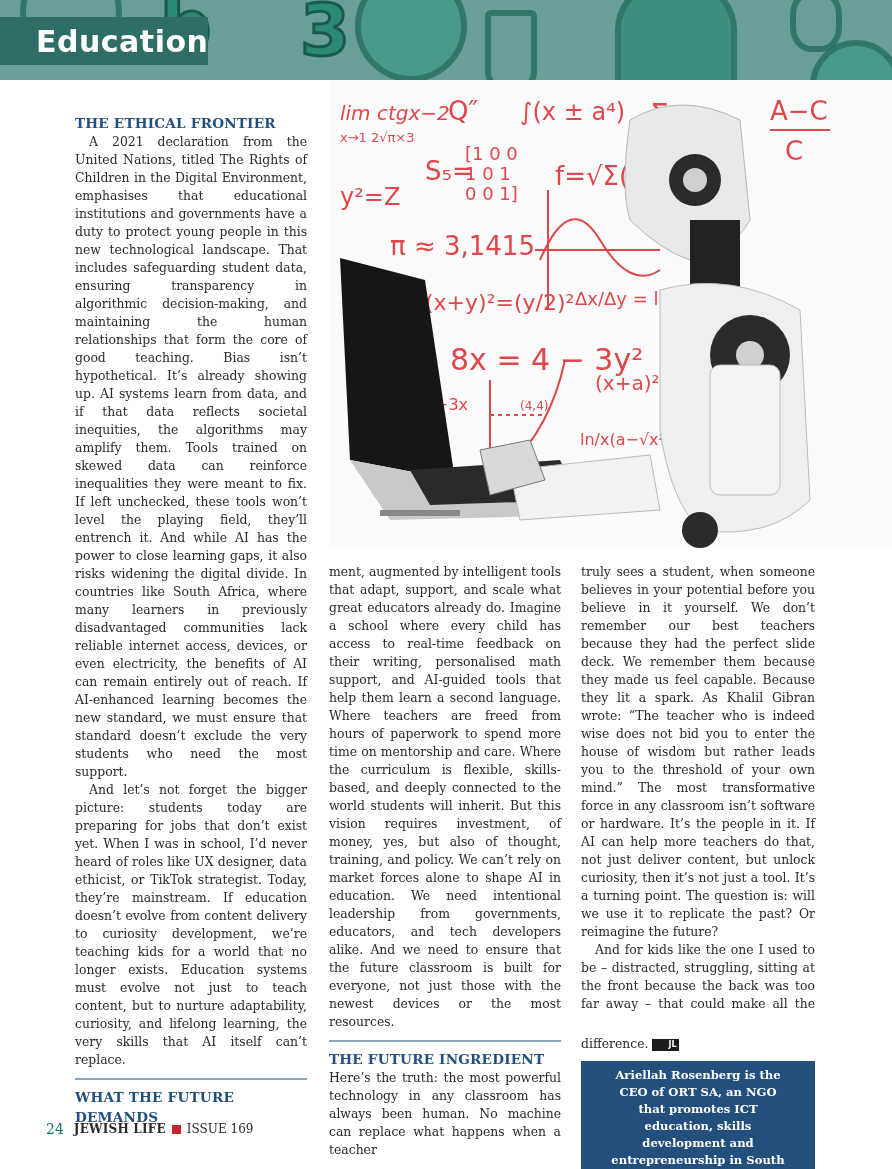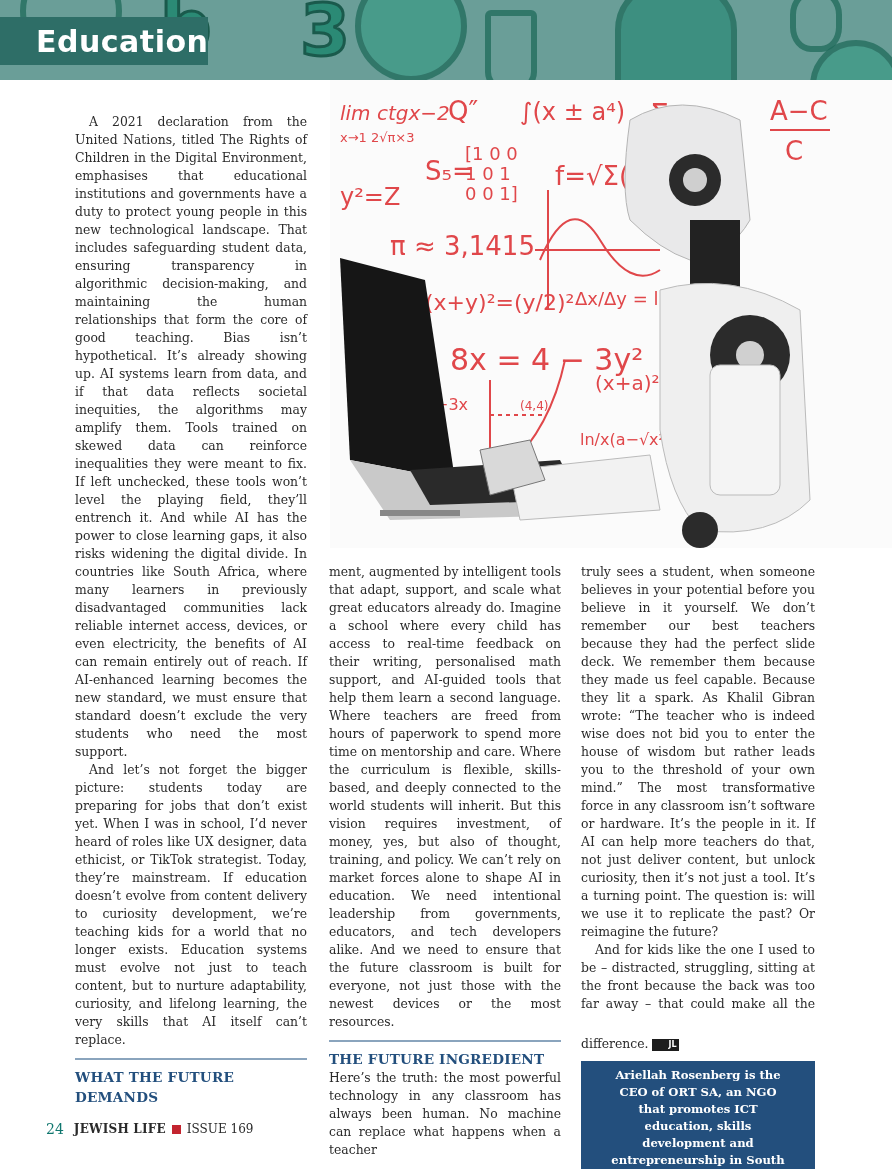--- a/index.html
+++ b/index.html
@@ -96,20 +96,21 @@
     <circle cx="420" cy="275" r="40" fill="#2b2b2b"></circle>
     <circle cx="420" cy="275" r="14" fill="#d0d0d0"></circle>
     <rect x="380" y="285" width="70" height="130" rx="10" fill="#f4f4f4" stroke="#bbb"></rect>
     <path d="M180 390 L320 375 L330 430 L190 440 Z" fill="#f2f2f2" stroke="#bbb"></path>
     <path d="M150 370 L200 360 L215 400 L160 415 Z" fill="#d9d9d9" stroke="#777"></path>
     <circle cx="370" cy="450" r="18" fill="#2b2b2b"></circle>
   </svg>
 </div>
 
 <div class="col col1">
+  <h3 class="h">THE ETHICAL FRONTIER</h3>
   <p class="indent">A 2021 declaration from the United Nations, titled The Rights of Children in the Digital Environment, emphasises that educational institutions and governments have a duty to protect young people in this new technological landscape. That includes safeguarding student data, ensuring transparency in algorithmic decision-making, and maintaining the human relationships that form the core of good teaching. Bias isn’t hypothetical. It’s already showing up. AI systems learn from data, and if that data reflects societal inequities, the algorithms may amplify them. Tools trained on skewed data can reinforce inequalities they were meant to fix. If left unchecked, these tools won’t level the playing field, they’ll entrench it. And while AI has the power to close learning gaps, it also risks widening the digital divide. In countries like South Africa, where many learners in previously disadvantaged communities lack reliable internet access, devices, or even electricity, the benefits of AI can remain entirely out of reach. If AI-enhanced learning becomes the new standard, we must ensure that standard doesn’t exclude the very students who need the most support.</p>
   <p class="indent">And let’s not forget the bigger picture: students today are preparing for jobs that don’t exist yet. When I was in school, I’d never heard of roles like UX designer, data ethicist, or TikTok strategist. Today, they’re mainstream. If education doesn’t evolve from content delivery to curiosity development, we’re teaching kids for a world that no longer exists. Education systems must evolve not just to teach content, but to nurture adaptability, curiosity, and lifelong learning, the very skills that AI itself can’t replace.</p>
   <div class="rule"></div>
   <h3 class="h">WHAT THE FUTURE DEMANDS</h3>
 
 </div>
 
 <div class="col col2">
   <p>ment, augmented by intelligent tools that adapt, support, and scale what great educators already do. Imagine a school where every child has access to real-time feedback on their writing, personalised math support, and AI-guided tools that help them learn a second language. Where teachers are freed from hours of paperwork to spend more time on mentorship and care. Where the curriculum is flexible, skills-based, and deeply connected to the world students will inherit. But this vision requires investment, of money, yes, but also of thought, training, and policy. We can’t rely on market forces alone to shape AI in education. We need intentional leadership from governments, educators, and tech developers alike. And we need to ensure that the future classroom is built for everyone, not just those with the newest devices or the most resources.</p>
   <div class="rule"></div>

